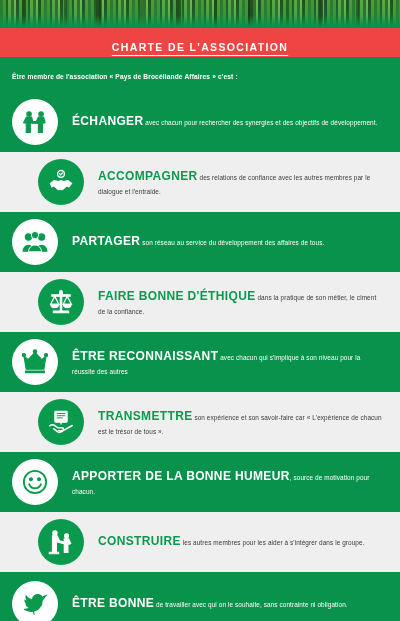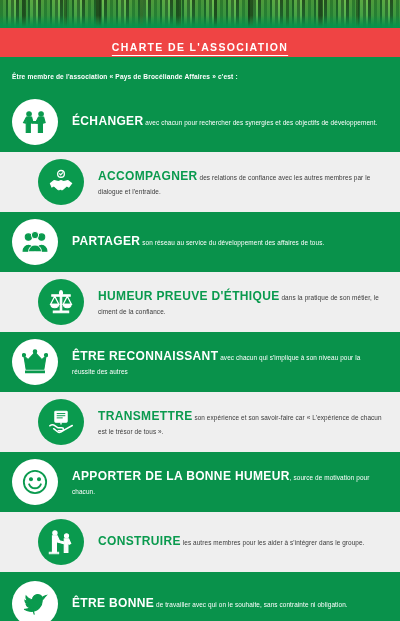--- a/index.html
+++ b/index.html
@@ -197,21 +197,21 @@
         <div class="icon-badge">
           <svg width="26" height="26" viewBox="0 0 24 24">
             <path d="M11.3 1.7h1.4v19.2h-1.4z"></path>
             <path d="M4.9 20.3h14.2v1.6H4.9z"></path>
             <path d="M3.5 5.3h17v1.4h-17z"></path>
             <circle cx="12" cy="3.6" r="1.5"></circle>
             <path d="M6.2 6.7L2.4 14.1h7.6zM17.8 6.7L14 14.1h7.6z" fill="none" stroke-width="1.2"></path>
             <path d="M2.6 14.1c0 1.9 1.6 3.2 3.6 3.2s3.6-1.3 3.6-3.2zM14.2 14.1c0 1.9 1.6 3.2 3.6 3.2s3.6-1.3 3.6-3.2z"></path>
           </svg>
         </div>
-        <div class="row-text"><span class="kw">HUMEUR PREUVE D'ÉTHIQUE</span><span> dans la pratique de son métier, le ciment de la confiance.</span></div>
+        <div class="row-text"><span class="kw">FAIRE BONNE D'ÉTHIQUE</span><span> dans la pratique de son métier, le ciment de la confiance.</span></div>
       </div>
       <div class="row dark">
         <div class="icon-badge">
           <svg width="26" height="26" viewBox="0 0 24 24">
             <path d="M1.8 6.4l3.9 3.4L12 3.1l6.3 6.7 3.9-3.4-2 12.2H3.8z"></path>
             <circle cx="1.8" cy="5.6" r="1.5"></circle>
             <circle cx="22.2" cy="5.6" r="1.5"></circle>
             <circle cx="12" cy="2.4" r="1.6"></circle>
             <path d="M3.3 20.3h17.4v1.5H3.3z"></path>
           </svg>

